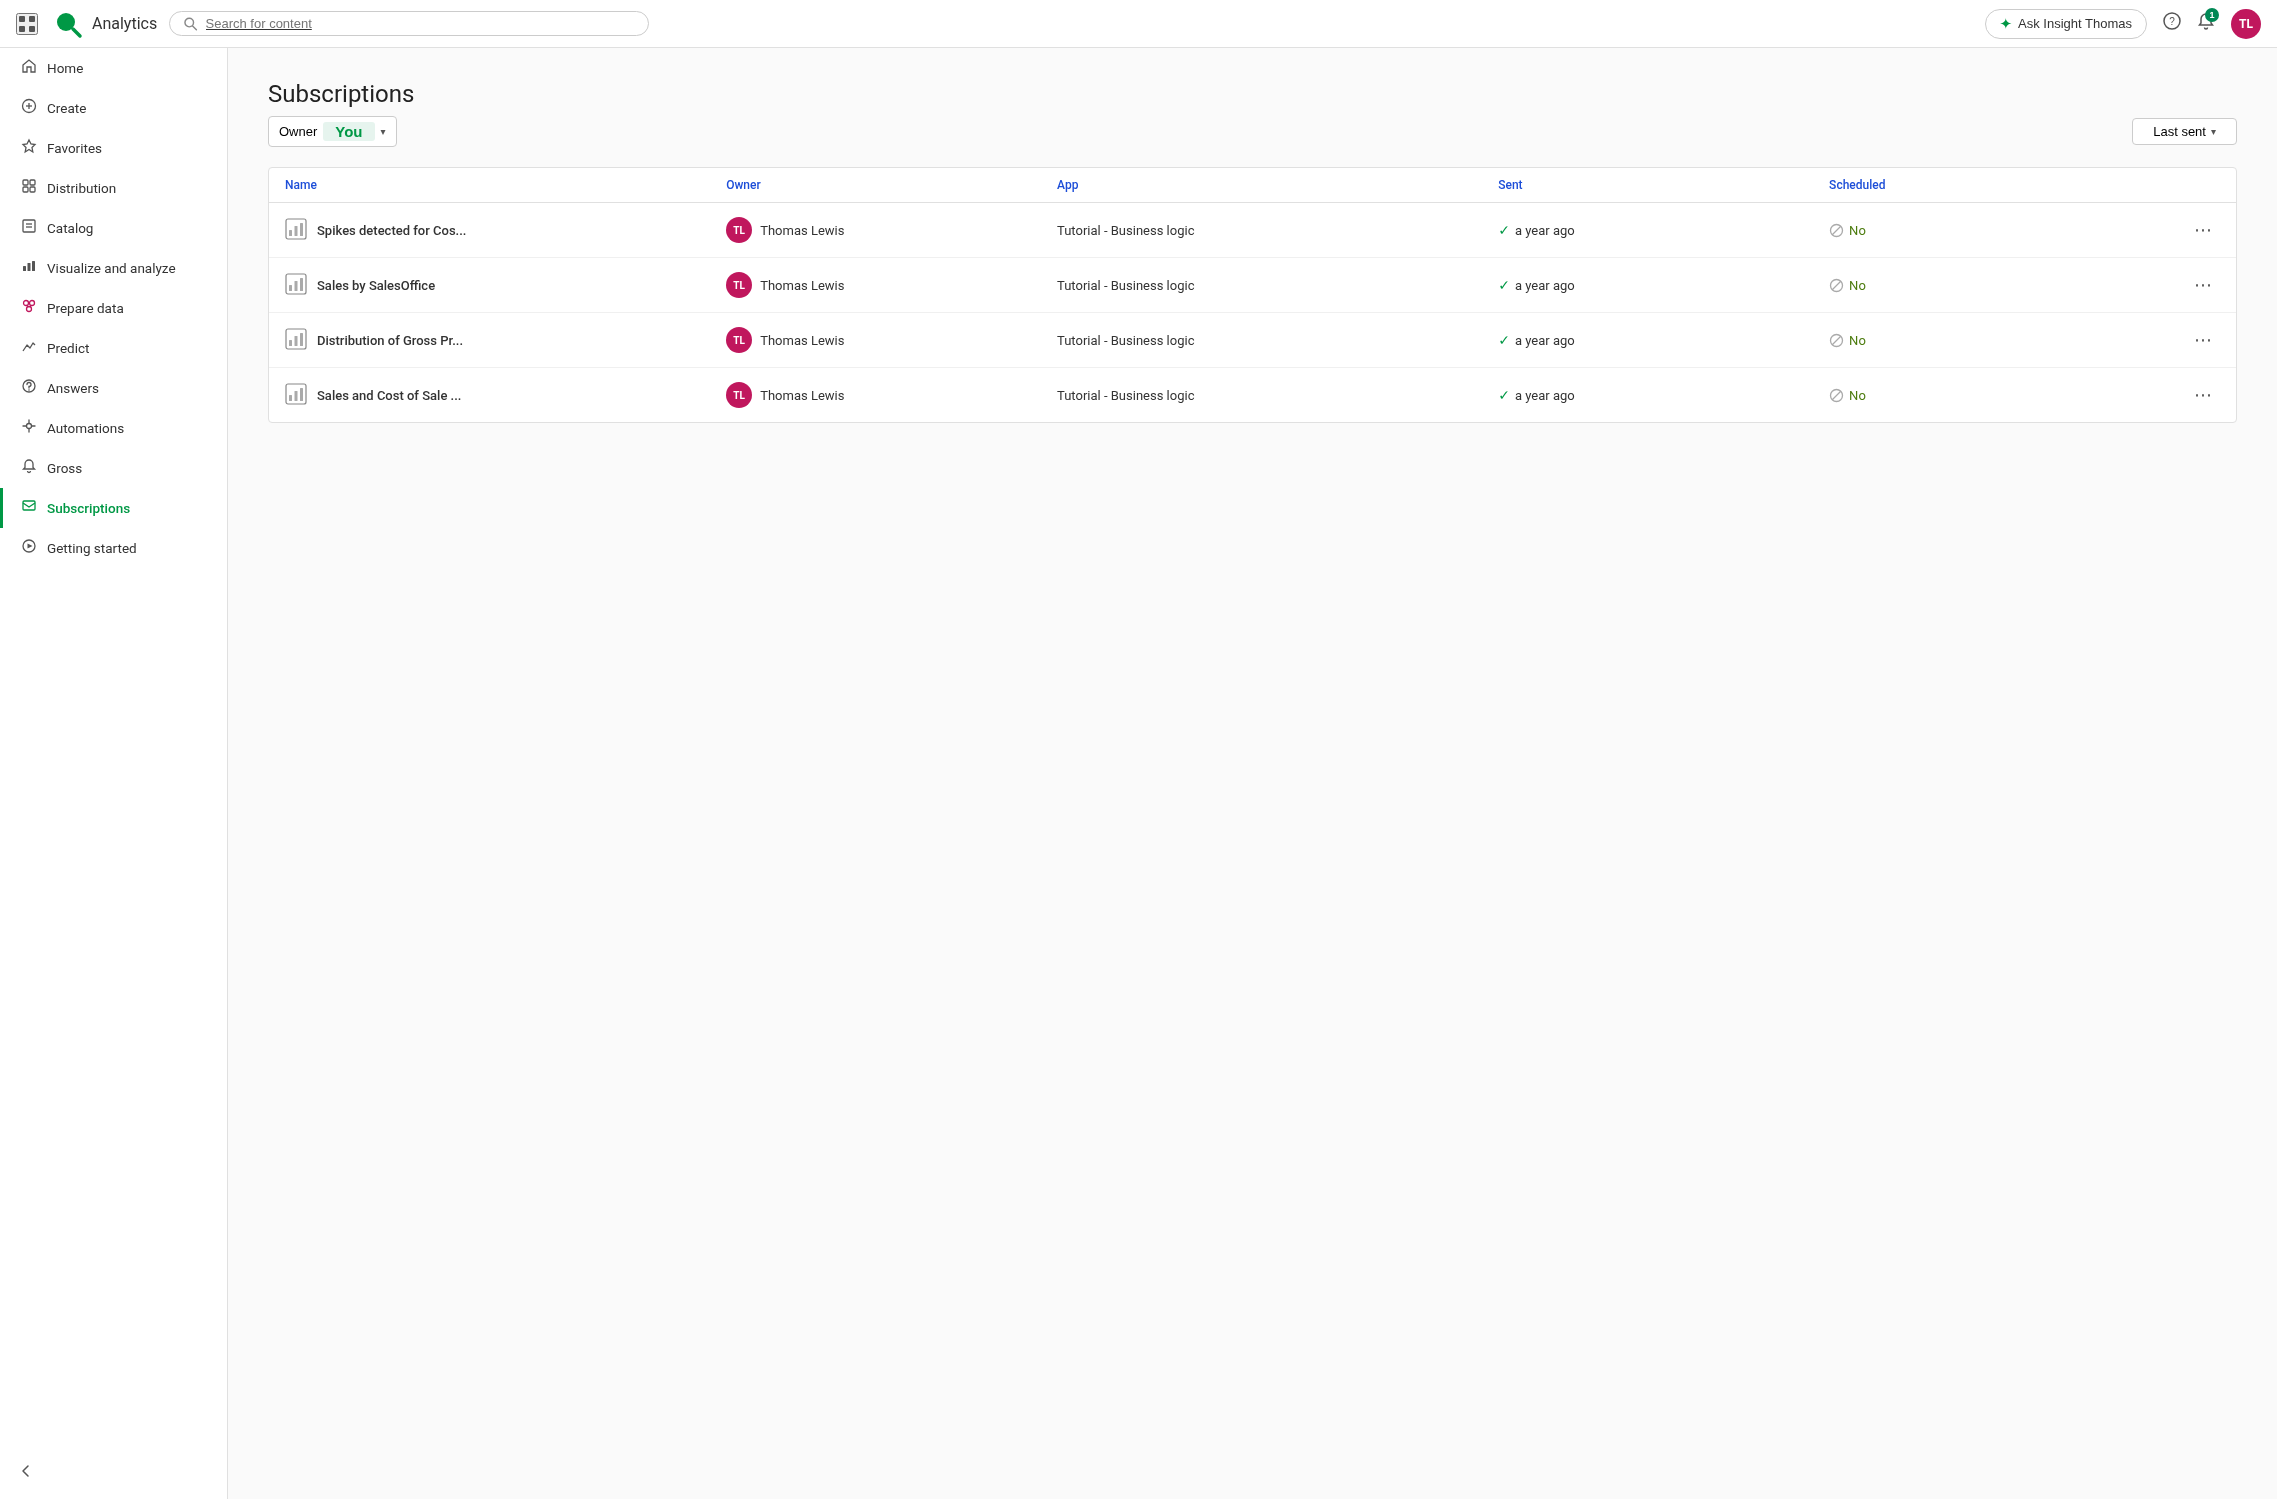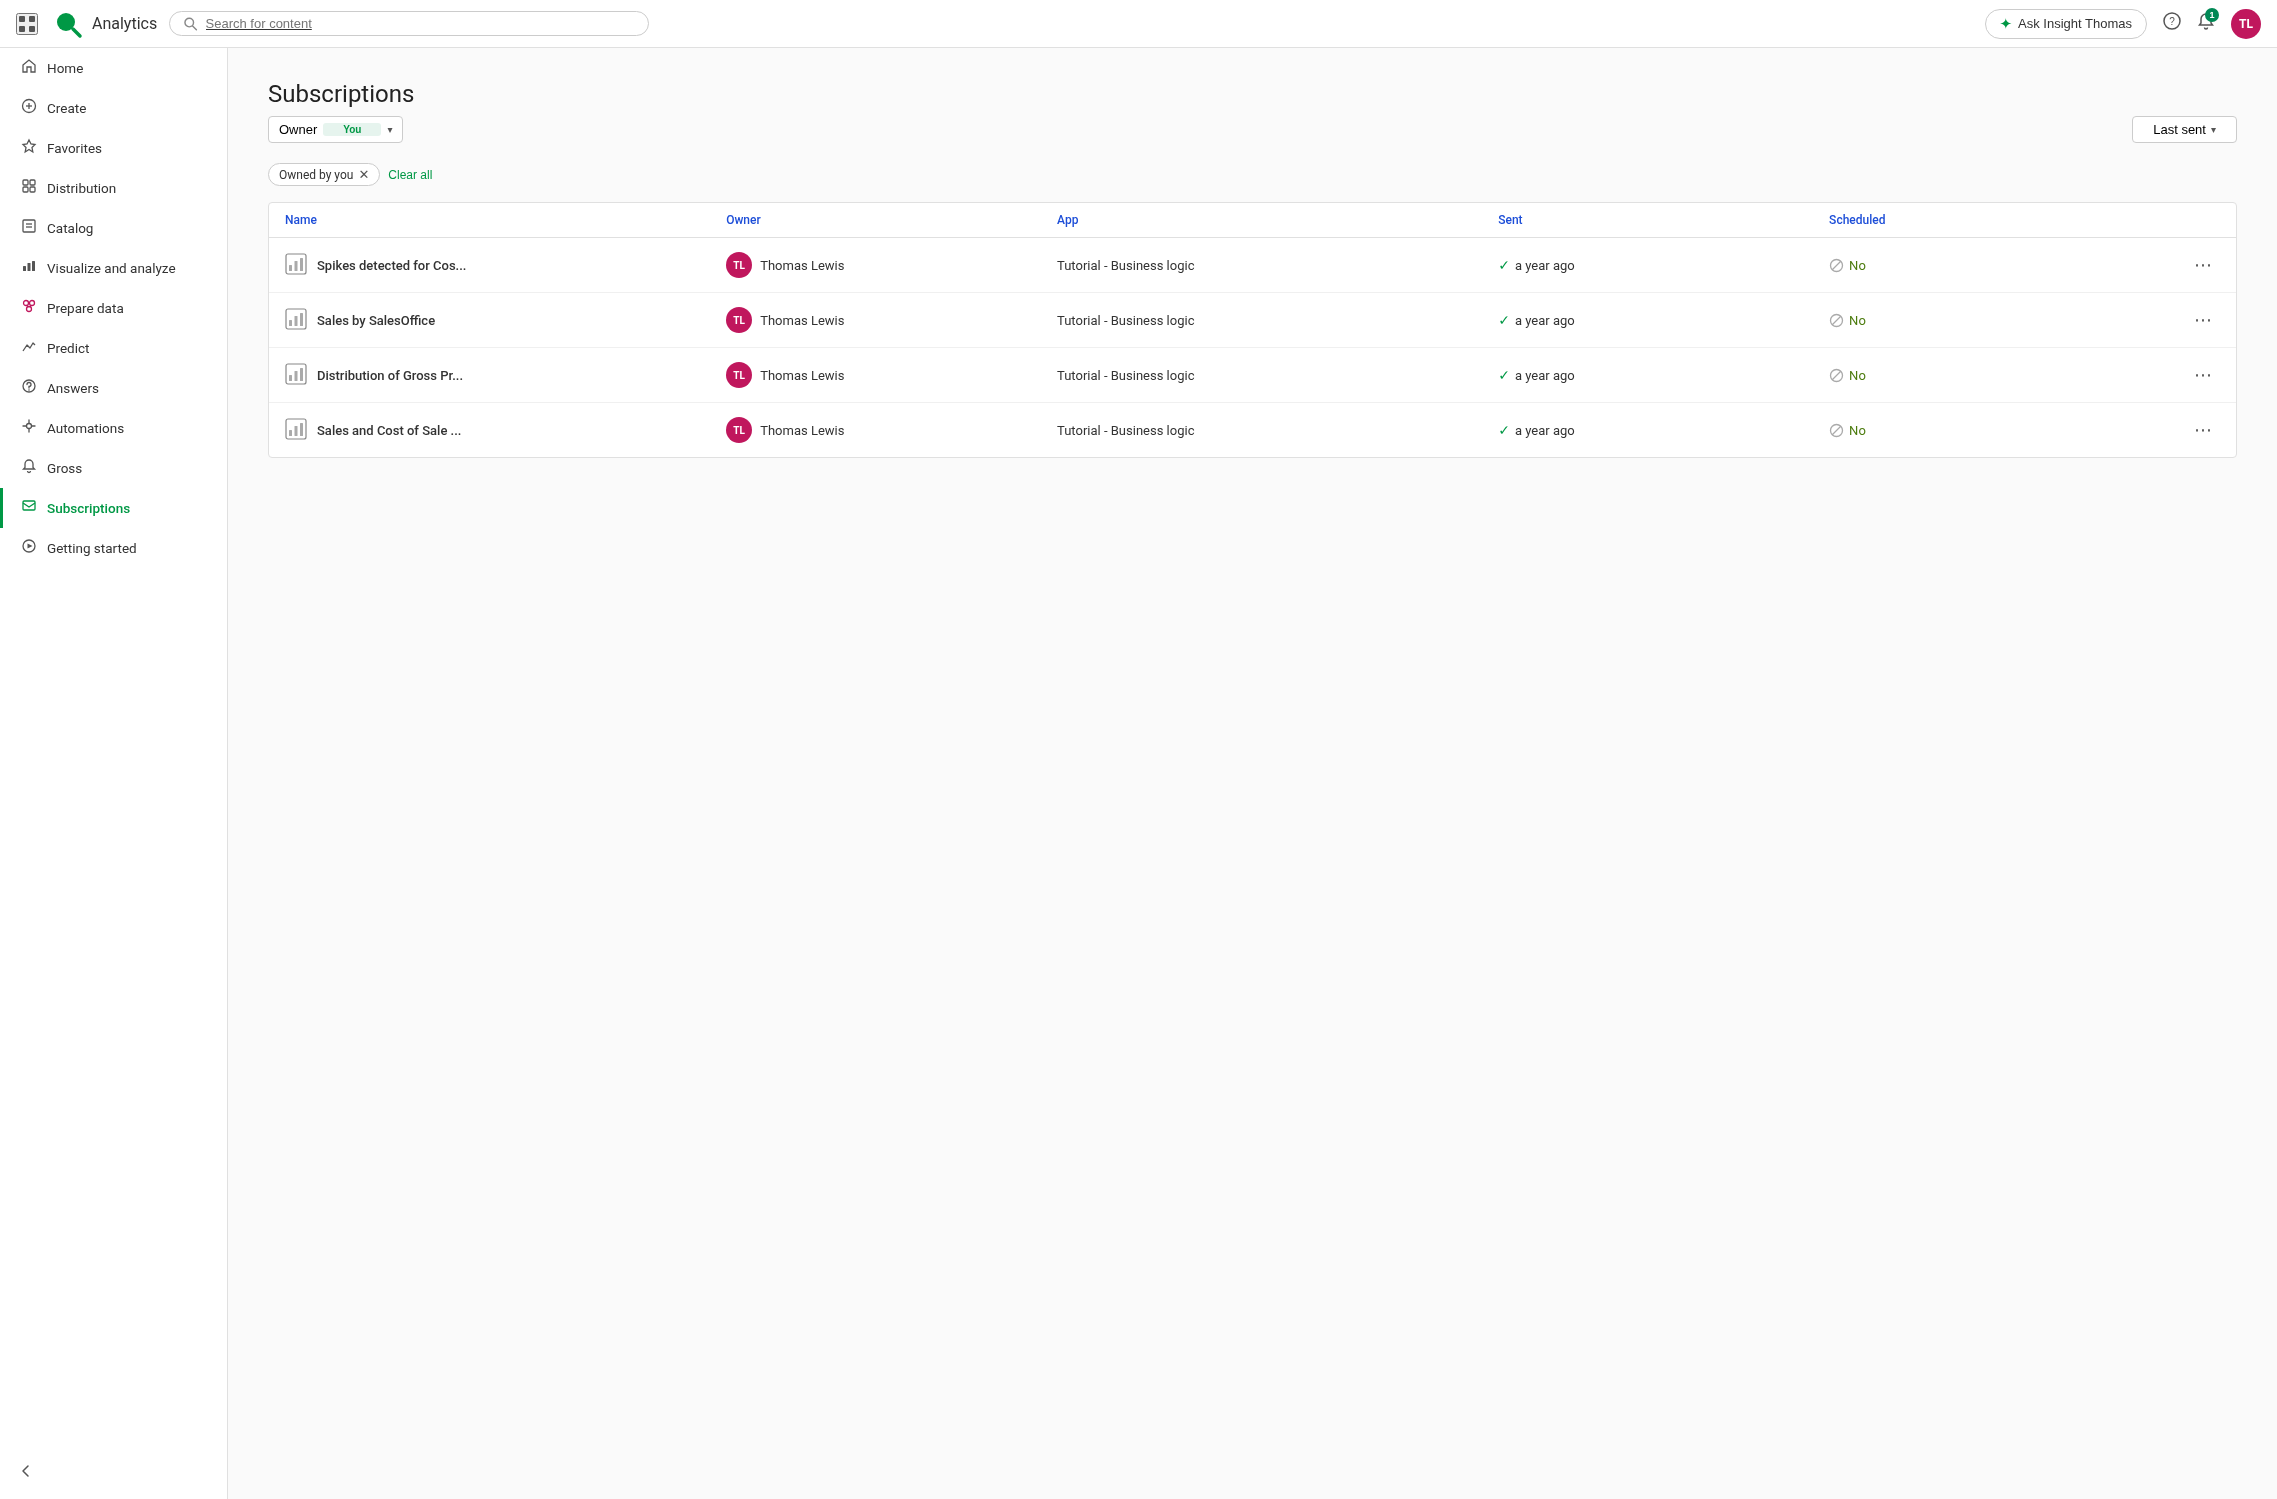--- a/index.html
+++ b/index.html
@@ -65,22 +65,22 @@
     .page-desc { font-size: 13px; color: #666; margin-bottom: 24px; }
 
     
     .filter-bar { display: flex; align-items: center; justify-content: space-between; margin-bottom: 20px; }
     .filter-left { display: flex; align-items: center; gap: 8px; }
     .owner-btn {
       display: flex; align-items: center; gap: 6px; border: 1px solid #ccc;
       border-radius: 4px; padding: 5px 10px; font-size: 13px; cursor: pointer; background: #fff;
     }
     .owner-badge {
-      background: #e6f4ee; color: #009845; font-size: 10px; font-weight: 600;
-      border-radius: 3px; padding: 1px 20px;
+      background: #e6f4ee; color: #009845; font-size: 15px; font-weight: 600;
+      border-radius: 3px; padding: 1px 12px;
     }
     .last-sent-btn {
       display: flex; align-items: center; gap: 5px; border: 1px solid #ccc;
       border-radius: 4px; padding: 5px 20px; font-size: 13px; cursor: pointer; background: #fff;
     }
 
     
     .active-filters { display: flex; align-items: center; gap: 8px; margin-bottom: 16px; }
     .filter-tag {
       display: flex; align-items: center; gap: 5px; background: #fff;
@@ -278,27 +278,20 @@
           <span class="owner-badge">You</span>
           <span style="font-size:10px;color:#555;">▾</span>
         </button>
       </div>
       <button class="last-sent-btn">
         <span>Last sent</span>
         <span style="font-size:10px;color:#555;">▾</span>
       </button>
     </div>
 
-    <div class="active-filters">
-      <div class="filter-tag">
-        <span>Owned by you</span>
-        <span class="filter-tag-close">✕</span>
-      </div>
-      <button class="clear-all-btn">Clear all</button>
-    </div>
 
     <div class="table-container">
       <div class="table-header">
         <div class="table-header-cell">Name</div>
         <div class="table-header-cell">Owner</div>
         <div class="table-header-cell">App</div>
         <div class="table-header-cell">Sent</div>
         <div class="table-header-cell">Scheduled</div>
         <div class="table-header-cell"></div>
       </div>

